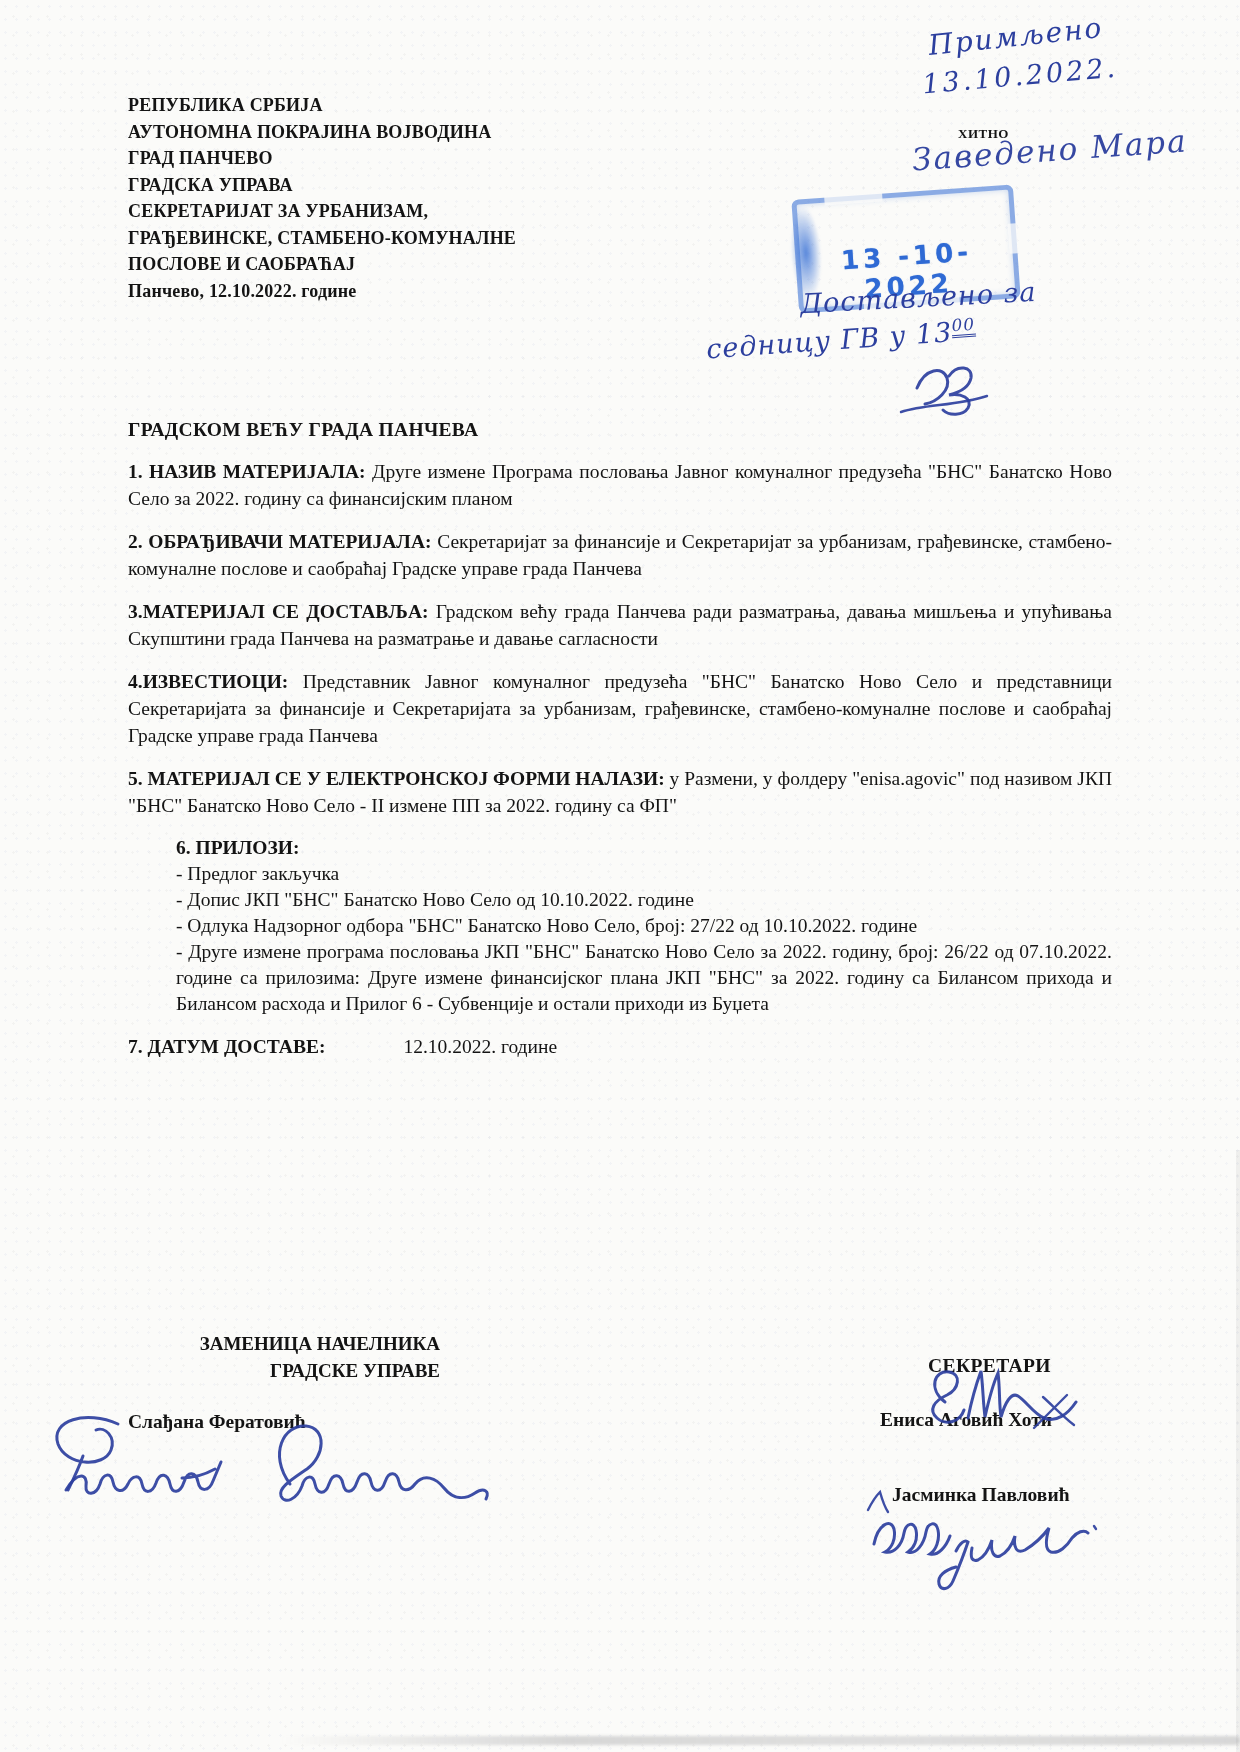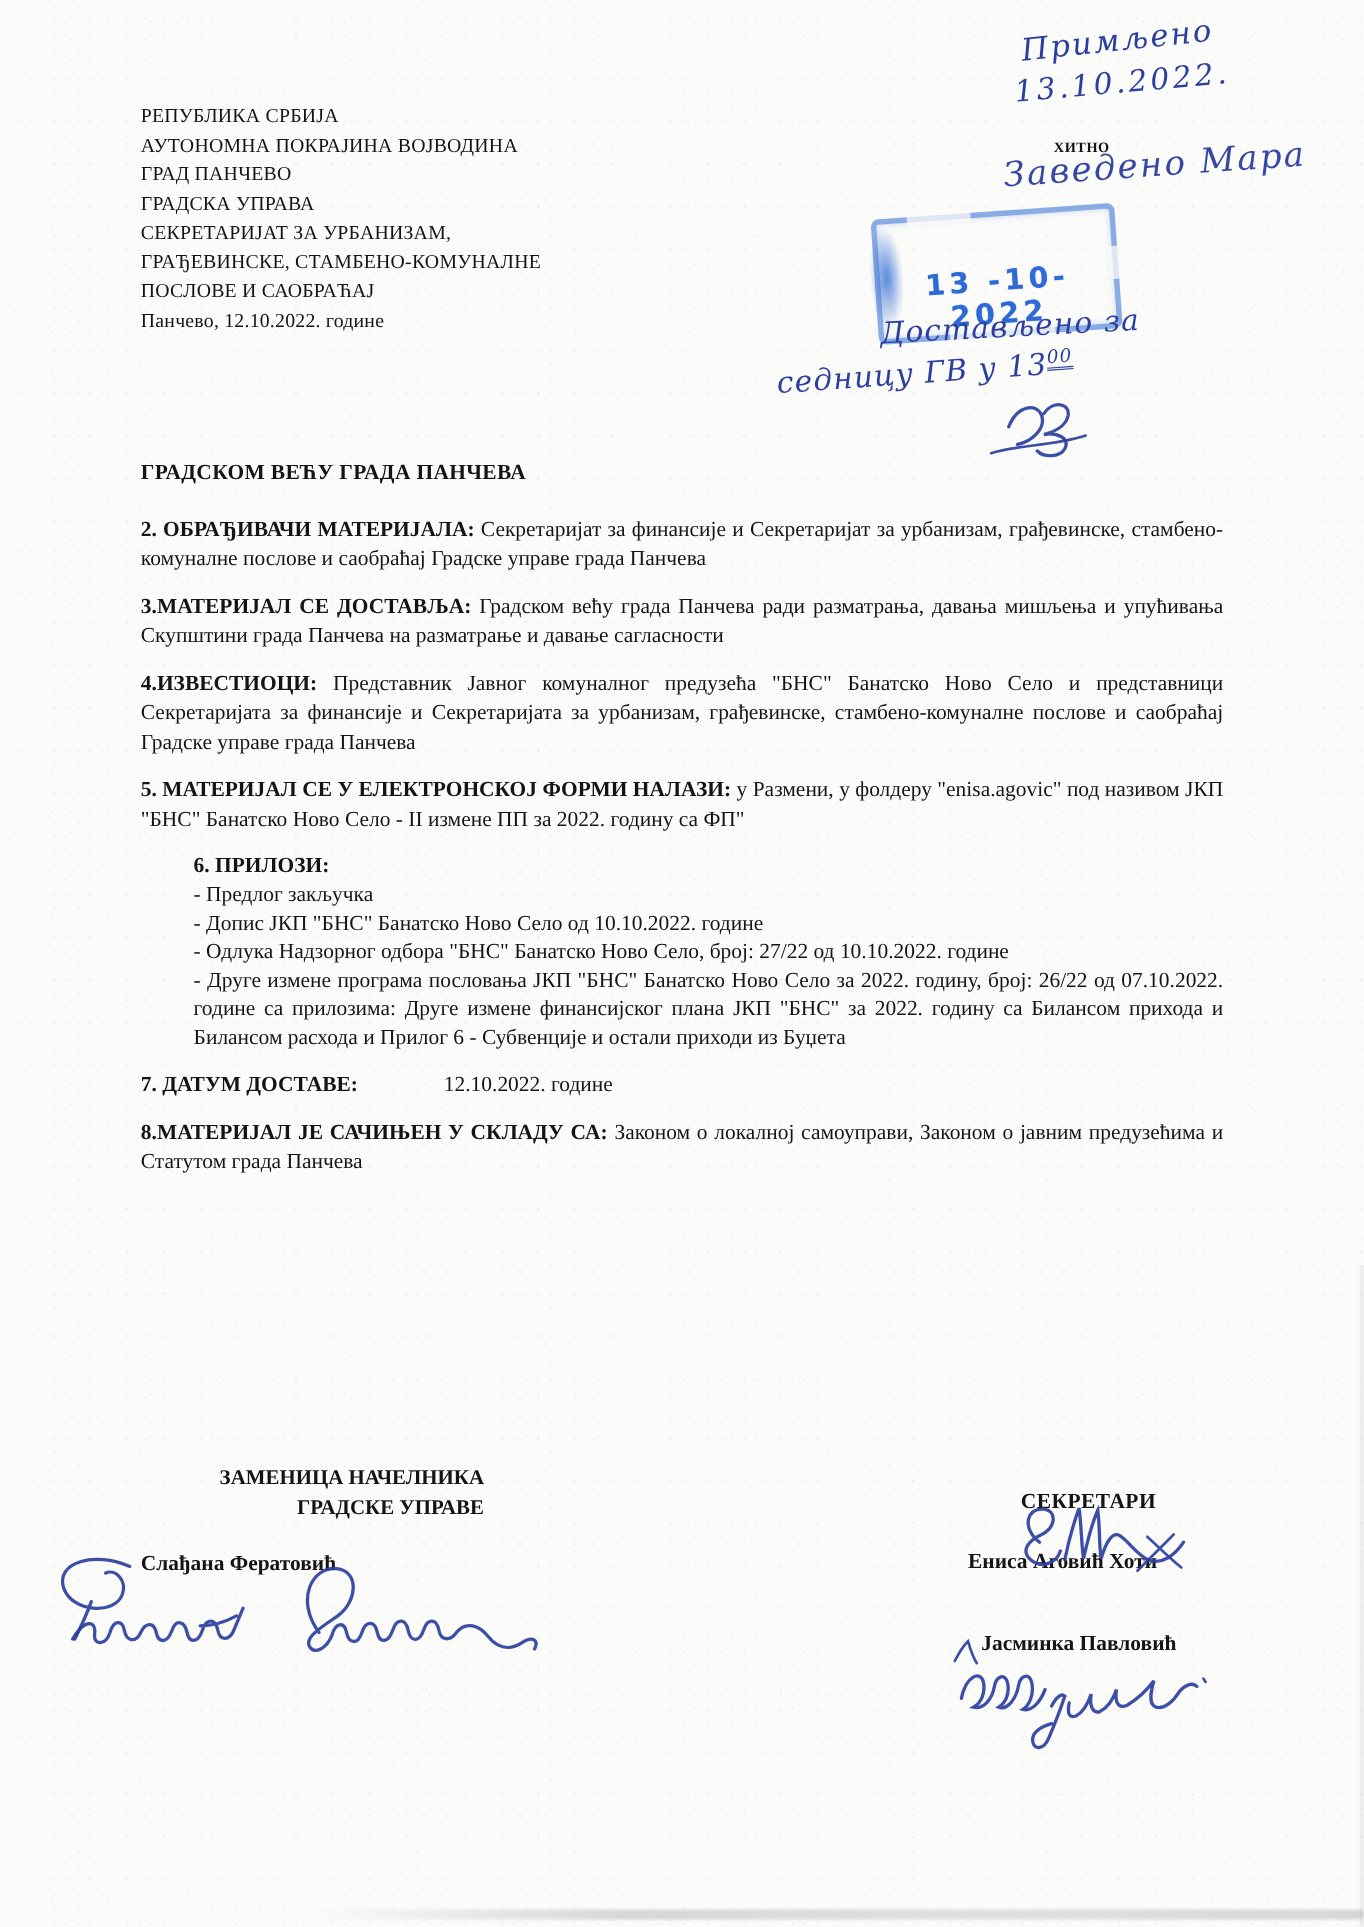--- a/index.html
+++ b/index.html
@@ -11,21 +11,21 @@
   
   .paper-noise{
     position:absolute;inset:0;pointer-events:none;
     background-image:radial-gradient(rgba(90,110,190,0.05) 1px, transparent 1.2px),
                      radial-gradient(rgba(60,60,60,0.04) 1px, transparent 1.2px);
     background-size:11px 13px,17px 19px;
     background-position:0 0,5px 7px;
   }
   .hdr{
     position:absolute;left:128px;top:92px;
-    font-weight:normal;font-size:18px;line-height:26.5px;letter-spacing:.2px;
+    font-weight:bold;font-size:18px;line-height:26.5px;letter-spacing:.2px;
     white-space:nowrap;
   }
   .urgent{
     position:absolute;left:958px;top:99px;
     font-weight:bold;font-size:13px;letter-spacing:.5px;margin-top:27px;
   }
   .addressee{
     position:absolute;left:128px;top:419px;
     font-weight:bold;font-size:19.5px;letter-spacing:.3px;
   }
@@ -151,36 +151,36 @@
 </div>
 
 <svg class="sig" style="left:895px;top:360px;" width="100" height="60" viewBox="0 0 100 60">
   <path d="M 22 28 C 30 8 48 6 52 18 C 56 30 42 42 30 44 M 54 16 C 62 4 78 6 76 18 C 74 28 62 33 54 35 C 66 33 78 38 73 48 C 68 56 54 56 48 50"></path>
   <path class="thin" d="M 6 52 C 30 44 62 46 92 36"></path>
 </svg>
 
 <div class="addressee">ГРАДСКОМ ВЕЋУ ГРАДА ПАНЧЕВА</div>
 
 <div class="body-col">
+  <p class="first"><b class="sec-label">1. НАЗИВ МАТЕРИЈАЛА:</b> <span>Друге измене Програма пословања Јавног комуналног предузећа "БНС" Банатско Ново Село за 2022. годину са финансијским планом</span></p>
   <p><b class="sec-label">2. ОБРАЂИВАЧИ МАТЕРИЈАЛА:</b> <span>Секретаријат за финансије и Секретаријат за урбанизам, грађевинске, стамбено-комуналне послове и саобраћај Градске управе града Панчева</span></p>
   <p><b class="sec-label">3.МАТЕРИЈАЛ СЕ ДОСТАВЉА:</b> <span>Градском већу града Панчева ради разматрања, давања мишљења и упућивања Скупштини града Панчева на разматрање и давање сагласности</span></p>
   <p><b class="sec-label">4.ИЗВЕСТИОЦИ:</b> <span>Представник Јавног комуналног предузећа "БНС" Банатско Ново Село и представници Секретаријата за финансије и Секретаријата за урбанизам, грађевинске, стамбено-комуналне послове и саобраћај Градске управе града Панчева</span></p>
   <p><b class="sec-label">5. МАТЕРИЈАЛ СЕ У ЕЛЕКТРОНСКОЈ ФОРМИ НАЛАЗИ:</b> <span>у Размени, у фолдеру "enisa.agovic" под називом ЈКП "БНС" Банатско Ново Село - II измене ПП за 2022. годину са ФП"</span></p>
 
   <div class="attach">
     <div class="attach-title">6. ПРИЛОЗИ:</div>
     <div>- Предлог закључка</div>
     <div>- Допис ЈКП "БНС" Банатско Ново Село од 10.10.2022. године</div>
     <div>- Одлука Надзорног одбора "БНС" Банатско Ново Село, број: 27/22 од 10.10.2022. године</div>
     <div>- Друге измене програма пословања ЈКП "БНС" Банатско Ново Село за 2022. годину, број: 26/22 од 07.10.2022. године са прилозима: Друге измене финансијског плана ЈКП "БНС" за 2022. годину са Билансом прихода и Билансом расхода и Прилог 6 - Субвенције и остали приходи из Буџета</div>
   </div>
 
   <p class="delivery-row"><b class="sec-label">7. ДАТУМ ДОСТАВЕ:</b><span class="delivery-gap"></span><span>12.10.2022. године</span></p>
 
-  <p><b class="sec-label">8.МАТЕРИЈАЛ ЈЕ САЧИЊЕН У СКЛАДУ СА:</b> <span>Законом о локалној самоуправи, Законом о јавним предузећима и Статутом града Панчева</span></p>
 </div>
 
 <div class="left-title">
   <div>ЗАМЕНИЦА НАЧЕЛНИКА</div>
   <div>ГРАДСКЕ УПРАВЕ</div>
 </div>
 <div class="left-name">Слађана Фератовић</div>
 
 <svg class="sig" style="left:28px;top:1412px;" width="470" height="120" viewBox="0 0 470 120">
   <path d="M 90 12 C 58 -2 22 8 30 32 C 38 54 76 56 83 38 C 88 25 77 14 68 18 M 55 44 C 50 58 45 68 40 78"></path>

